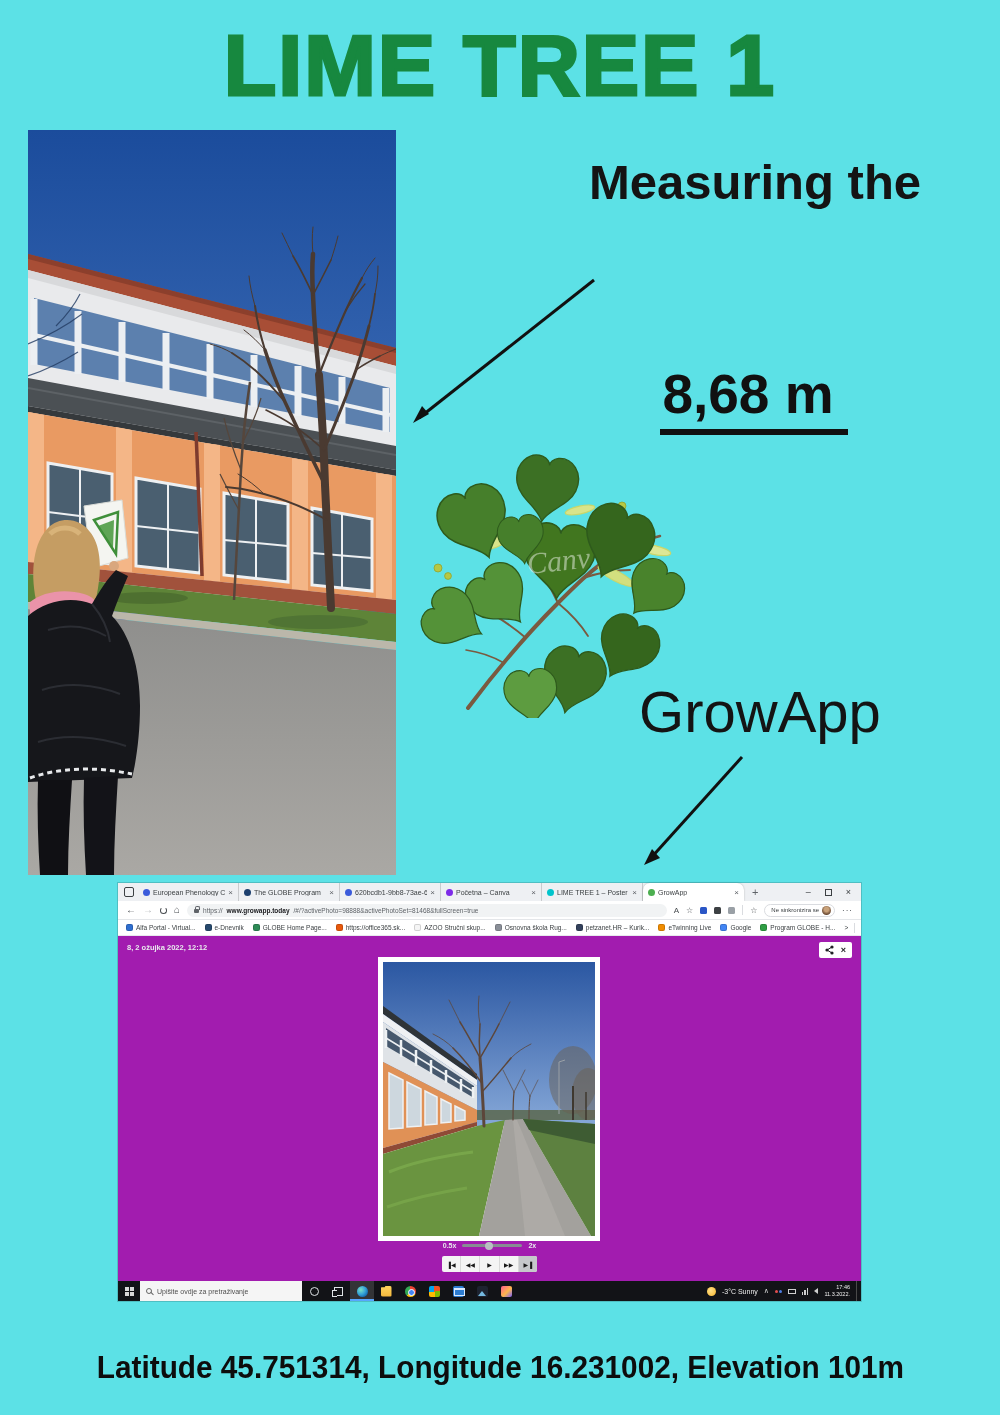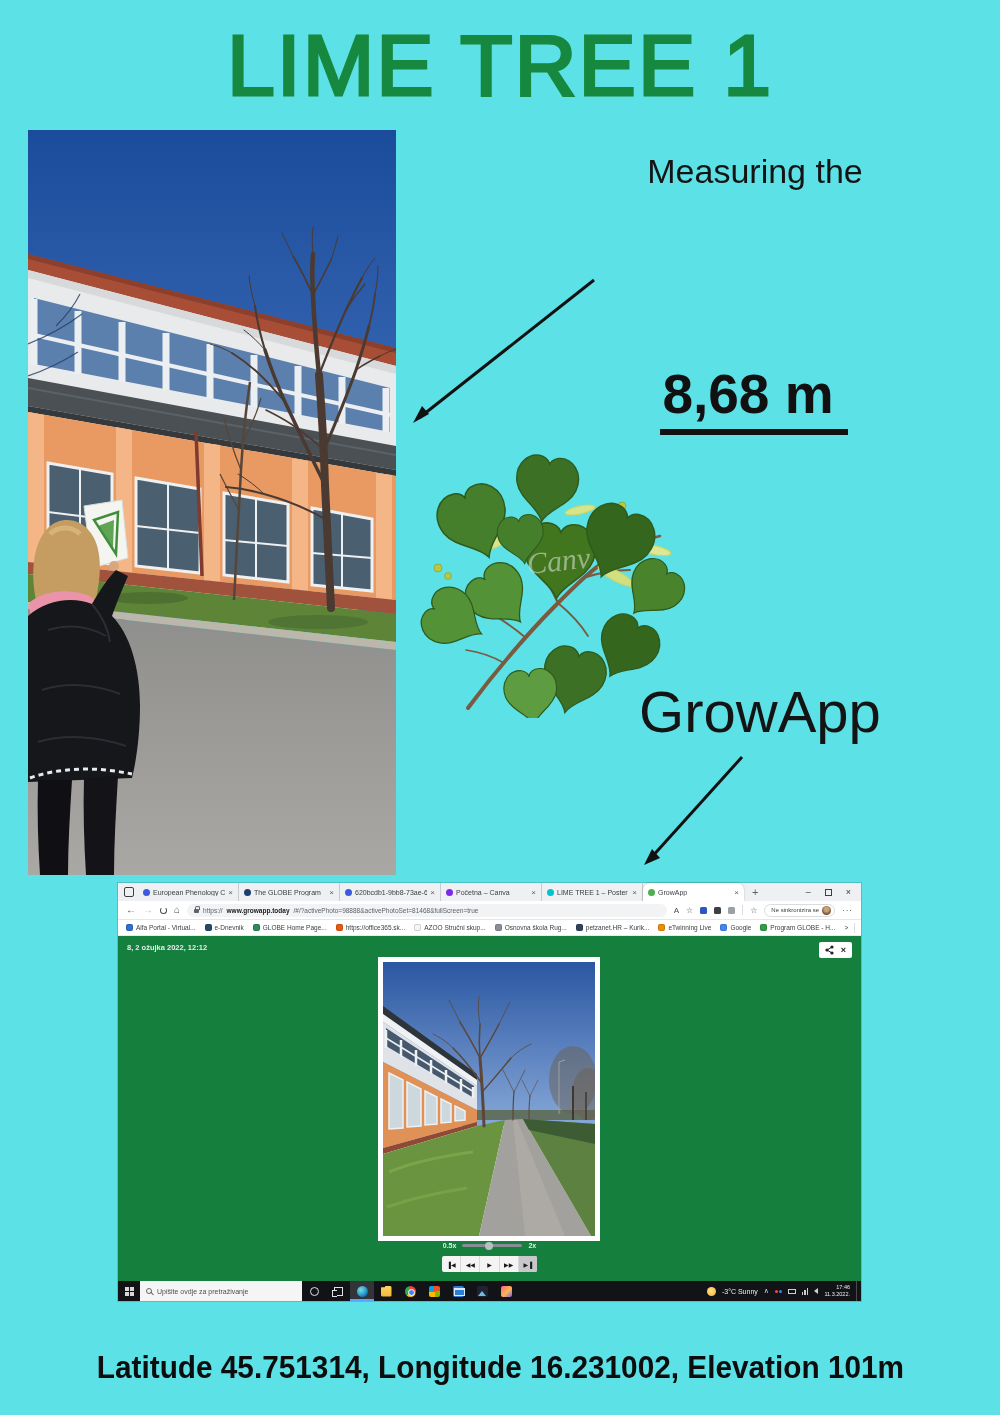--- a/index.html
+++ b/index.html
@@ -1,25 +1,25 @@
 <!DOCTYPE html>
 <html><head>
 <meta charset="utf-8">
 <style>
   * { margin:0; padding:0; box-sizing:border-box; }
   html,body { width:1000px; height:1415px; overflow:hidden; }
   body { background:#5ce1e6; font-family:"Liberation Sans", sans-serif; position:relative; }
 
   
   .title { position:absolute; top:16px; left:60px; width:880px; text-align:center;
-           font-size:86px; font-weight:400; color:#17883f; letter-spacing:2px;
+           font-size:86px; font-weight:700; color:#17883f; letter-spacing:2px;
            -webkit-text-stroke:3px #17883f; }
   .photo1 { position:absolute; left:28px; top:130px; width:368px; height:745px; overflow:hidden; }
   .measuring { position:absolute; left:545px; top:146px; width:420px; text-align:center;
-               font-size:34px; line-height:1.5; color:#141414; }
+               font-size:49px; line-height:1.5; color:#141414;font-weight:bold; }
   .height-val { position:absolute; left:544px; top:362px; width:420px; text-align:center; }
   .height-val span { font-size:55px; font-weight:700; color:#111;
                      border-bottom:6px solid #111; padding:0 14px 4px 2px; }
   .growapp { position:absolute; left:600px; top:678px; width:320px; text-align:center;
              font-size:58px; color:#141414; }
   .footer { position:absolute; left:0; top:1350px; width:1000px; text-align:center; }
   .footer span { display:inline-block; font-size:31px; font-weight:700; color:#0d0d0d; transform:scaleX(.96); }
   .arrow-svg { position:absolute; }
 
   
@@ -57,21 +57,21 @@
   .avatar { width:9px; height:9px; border-radius:50%; background:radial-gradient(circle at 50% 38%, #c9a27a 30%, #6b4a33 70%); }
   .menu3 { font-size:8px; color:#474b4f; letter-spacing:1px; }
 
   .bookmarks { height:16px; background:#fff; border-bottom:1px solid #e8eaed; display:flex;
                align-items:center; gap:9px; padding:0 8px; font-size:6.5px; color:#3c4043;
                white-space:nowrap; overflow:hidden; flex:none; }
   .bm { display:flex; align-items:center; gap:3px; flex:none; }
   .bm-fav { width:7px; height:7px; border-radius:2px; border:.5px solid rgba(0,0,0,.15); flex:none; }
   .bm-right { margin-left:auto; display:flex; align-items:center; gap:6px; flex:none; }
 
-  .content { flex:1; background:#15803d; position:relative; }
+  .content { flex:1; background:#a21caf; position:relative; }
   .stamp { position:absolute; left:9px; top:7px; color:#e8eaed; font-size:7.5px; font-weight:700; }
   .actions { position:absolute; right:9px; top:6px; background:#fff; border-radius:2px; height:16px;
              display:flex; align-items:center; gap:7px; padding:0 6px; }
   .x-close { font-size:9px; font-weight:700; color:#202124; }
   .frame { position:absolute; left:260px; top:21px; width:222px; height:284px; background:#fff; padding:5px; }
   .frame svg { display:block; }
   .speedrow { position:absolute; left:0; top:306px; width:100%; display:flex; align-items:center;
               justify-content:center; gap:6px; color:#e8eaed; font-size:7px; font-weight:700; }
   .track { width:60px; height:3px; background:#878d93; border-radius:2px; position:relative; }
   .knob { position:absolute; top:-2.5px; left:37%; width:8px; height:8px; border-radius:50%; background:#b9bec3; }

